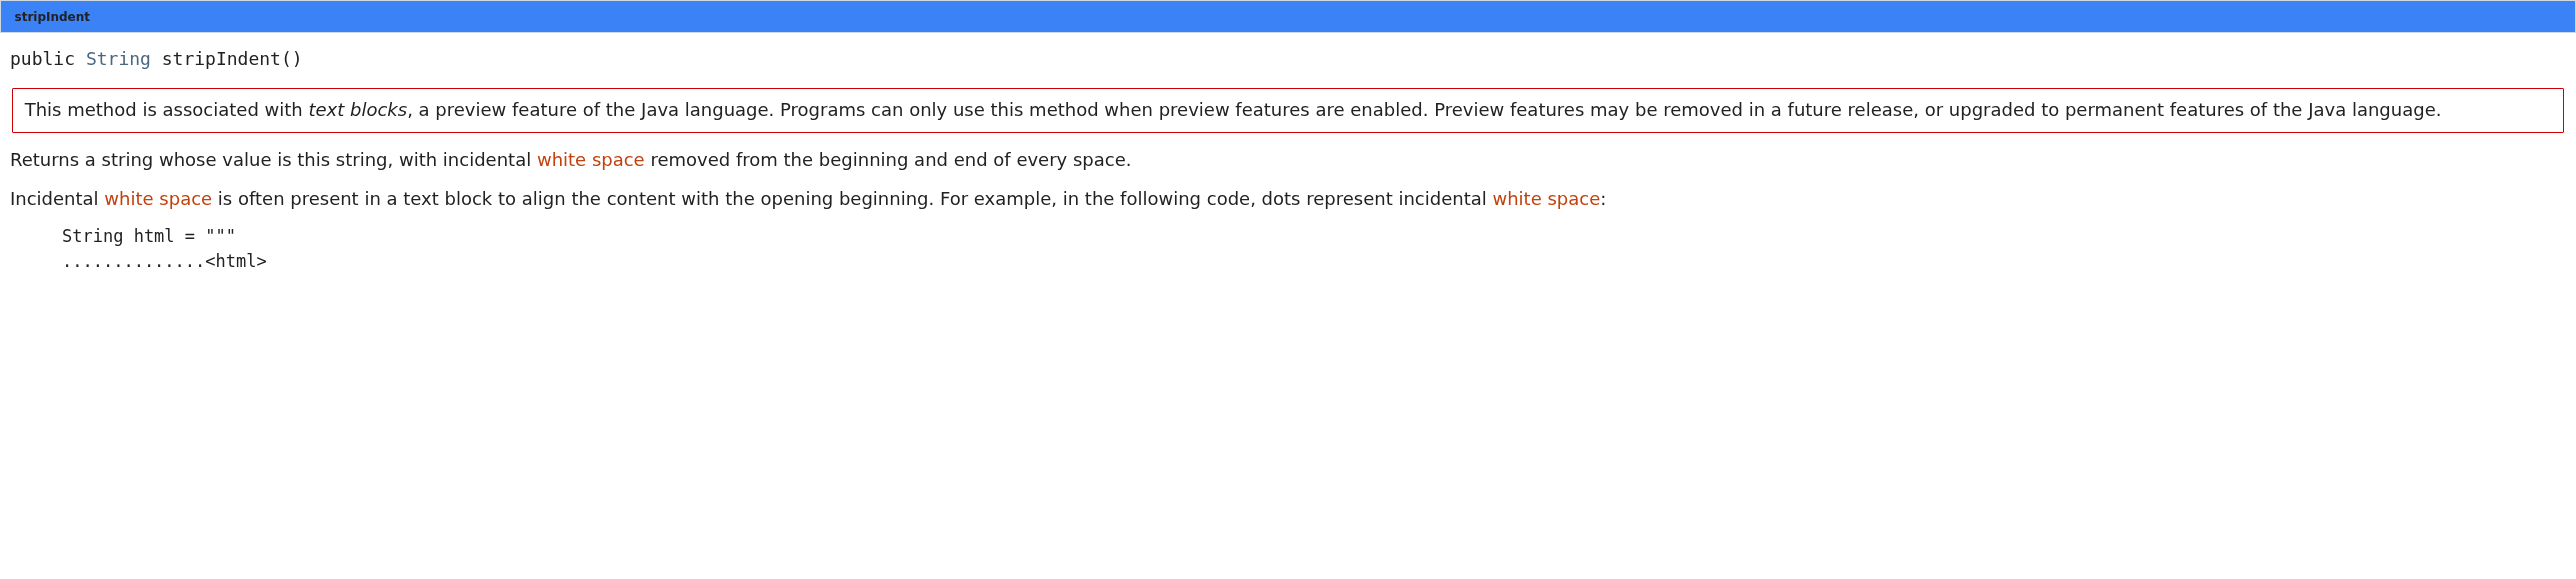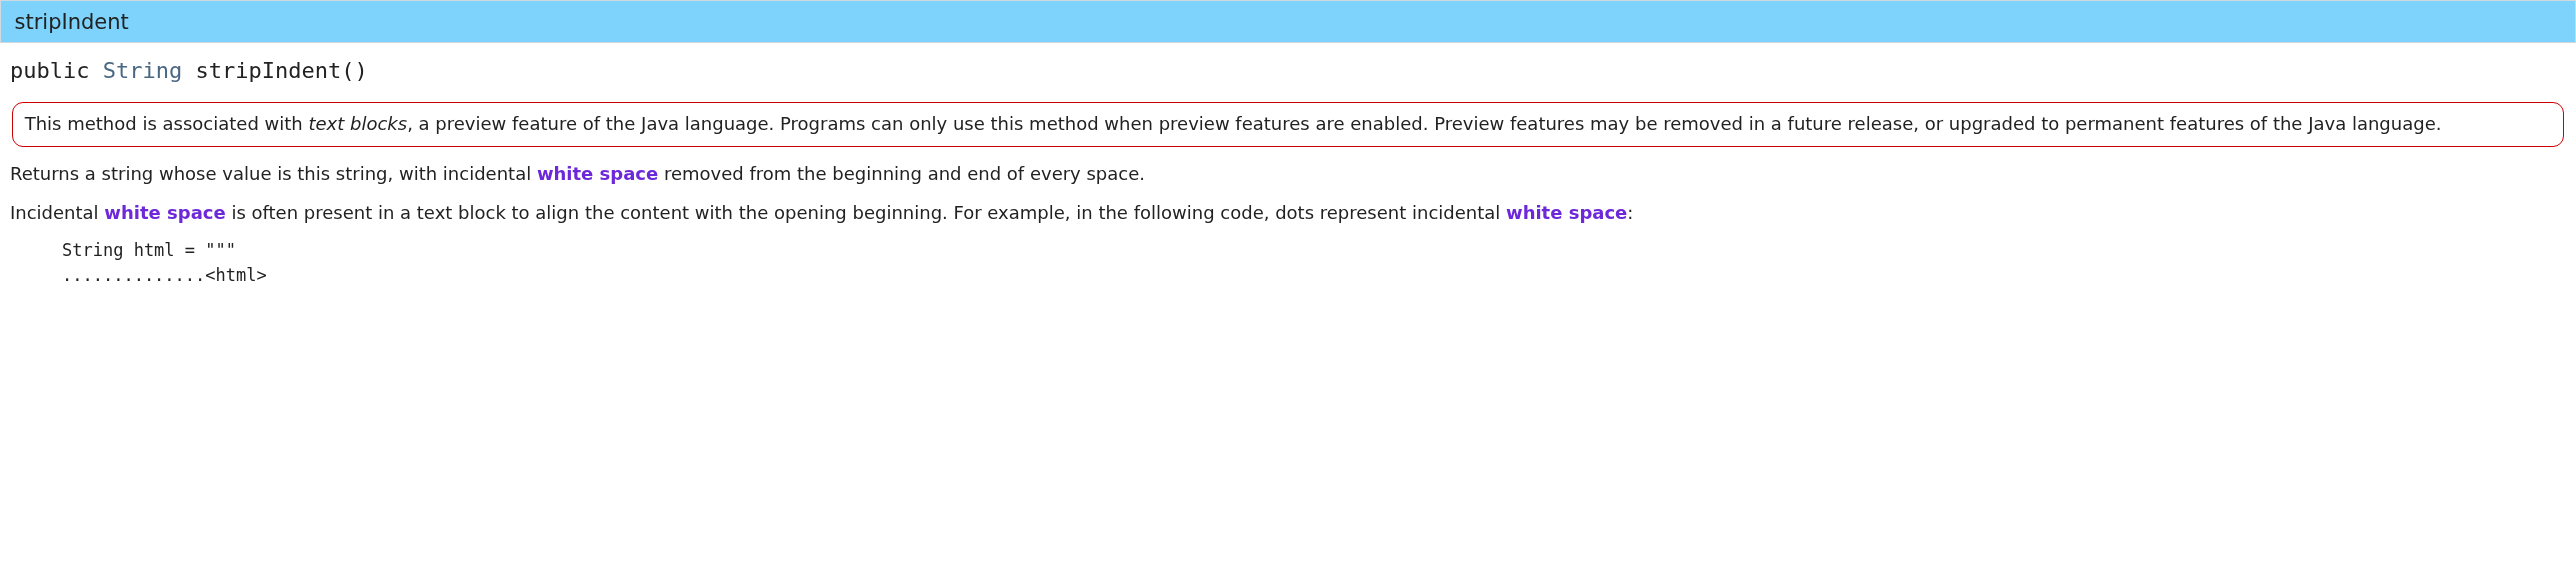--- a/index.html
+++ b/index.html
@@ -4,55 +4,54 @@
 <style>
   * { box-sizing: border-box; margin: 0; padding: 0; }
   body {
     font-family: "DejaVu Sans", "Verdana", "Geneva", sans-serif;
     font-size: 18px;
     color: #222;
     background: #fff;
     width: 2576px;
   }
   .section-header {
-    background: #7dd3fc;
+    background: #3b82f6;
     border: 0.8px solid #d0d8e0;
     padding: 8.5px 13.5px;
-    font-weight: normal;
-    font-size: 21px;
+    font-weight: bold;
+    font-size: 12px;
     color: #222;
   }
   .content {
     padding: 15px 10px 0 10px;
   }
   .signature {
     font-family: "DejaVu Sans Mono", "Menlo", "Consolas", monospace;
-    font-size: 22px;
+    font-size: 18px;
     margin-bottom: 18.6px;
   }
   .kw-link {
     color: #4a6782;
     text-decoration: none;
   }
   .preview-box {
     border: 0.8px solid #cc0000;
-    border-radius: 11px;
+    border-radius: 1px;
     padding: 8.5px 12px;
     margin: 0 1.7px 13.5px 1.7px;
     line-height: 1.45;
   }
   .italic { font-style: italic; }
   .para {
     line-height: 1.5;
     margin-bottom: 12px;
   }
   .link {
-    color: #6d28d9;
+    color: #c2410c;
     text-decoration: none;
-    font-weight: bold;
   }
   .code-block {
     font-family: "DejaVu Sans Mono", "Menlo", "Consolas", monospace;
     font-size: 17px;
     white-space: pre;
     margin-left: 52px;
     margin-top: 5px;
     line-height: 1.45;
   }
 </style>

